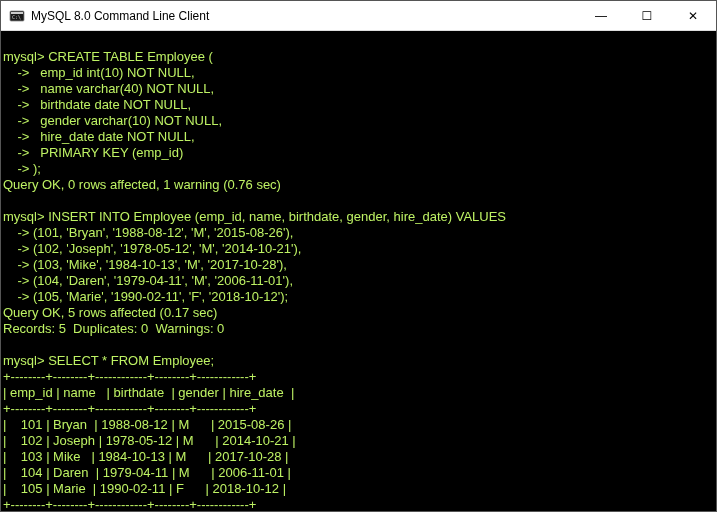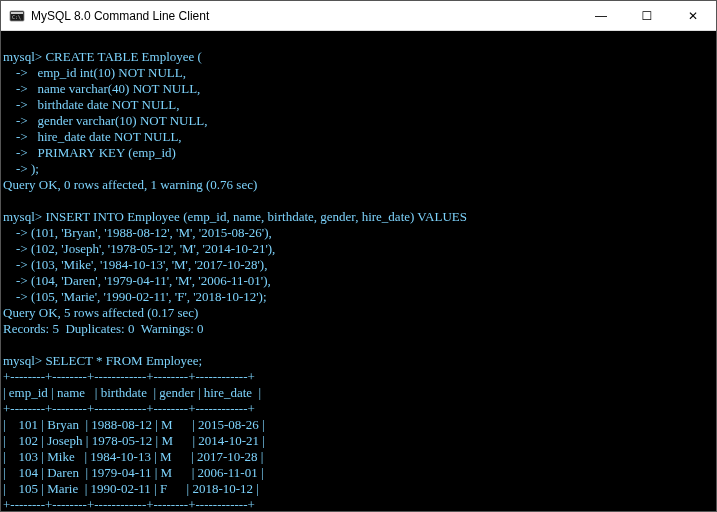--- a/index.html
+++ b/index.html
@@ -52,27 +52,27 @@
     display: flex;
     align-items: center;
     justify-content: center;
     font-family: "Segoe UI", sans-serif;
     font-size: 12px;
     color: #000;
   }
   .terminal {
     flex: 1;
     background: #000;
-    color: #7dd3fc;
+    color: #bef264;
     font-size: 13px;
     line-height: 16px;
     padding: 2px 4px 2px 2px;
     white-space: pre;
     overflow: hidden;
-    font-family: Liberation Serif, serif;
+    font-family: Liberation Sans, sans-serif;
   }
   .terminal .line { white-space: pre; }
 </style>
 </head>
 <body>
 
 <div class="window">
 
   <div class="titlebar">
     <span class="titlebar-icon">

